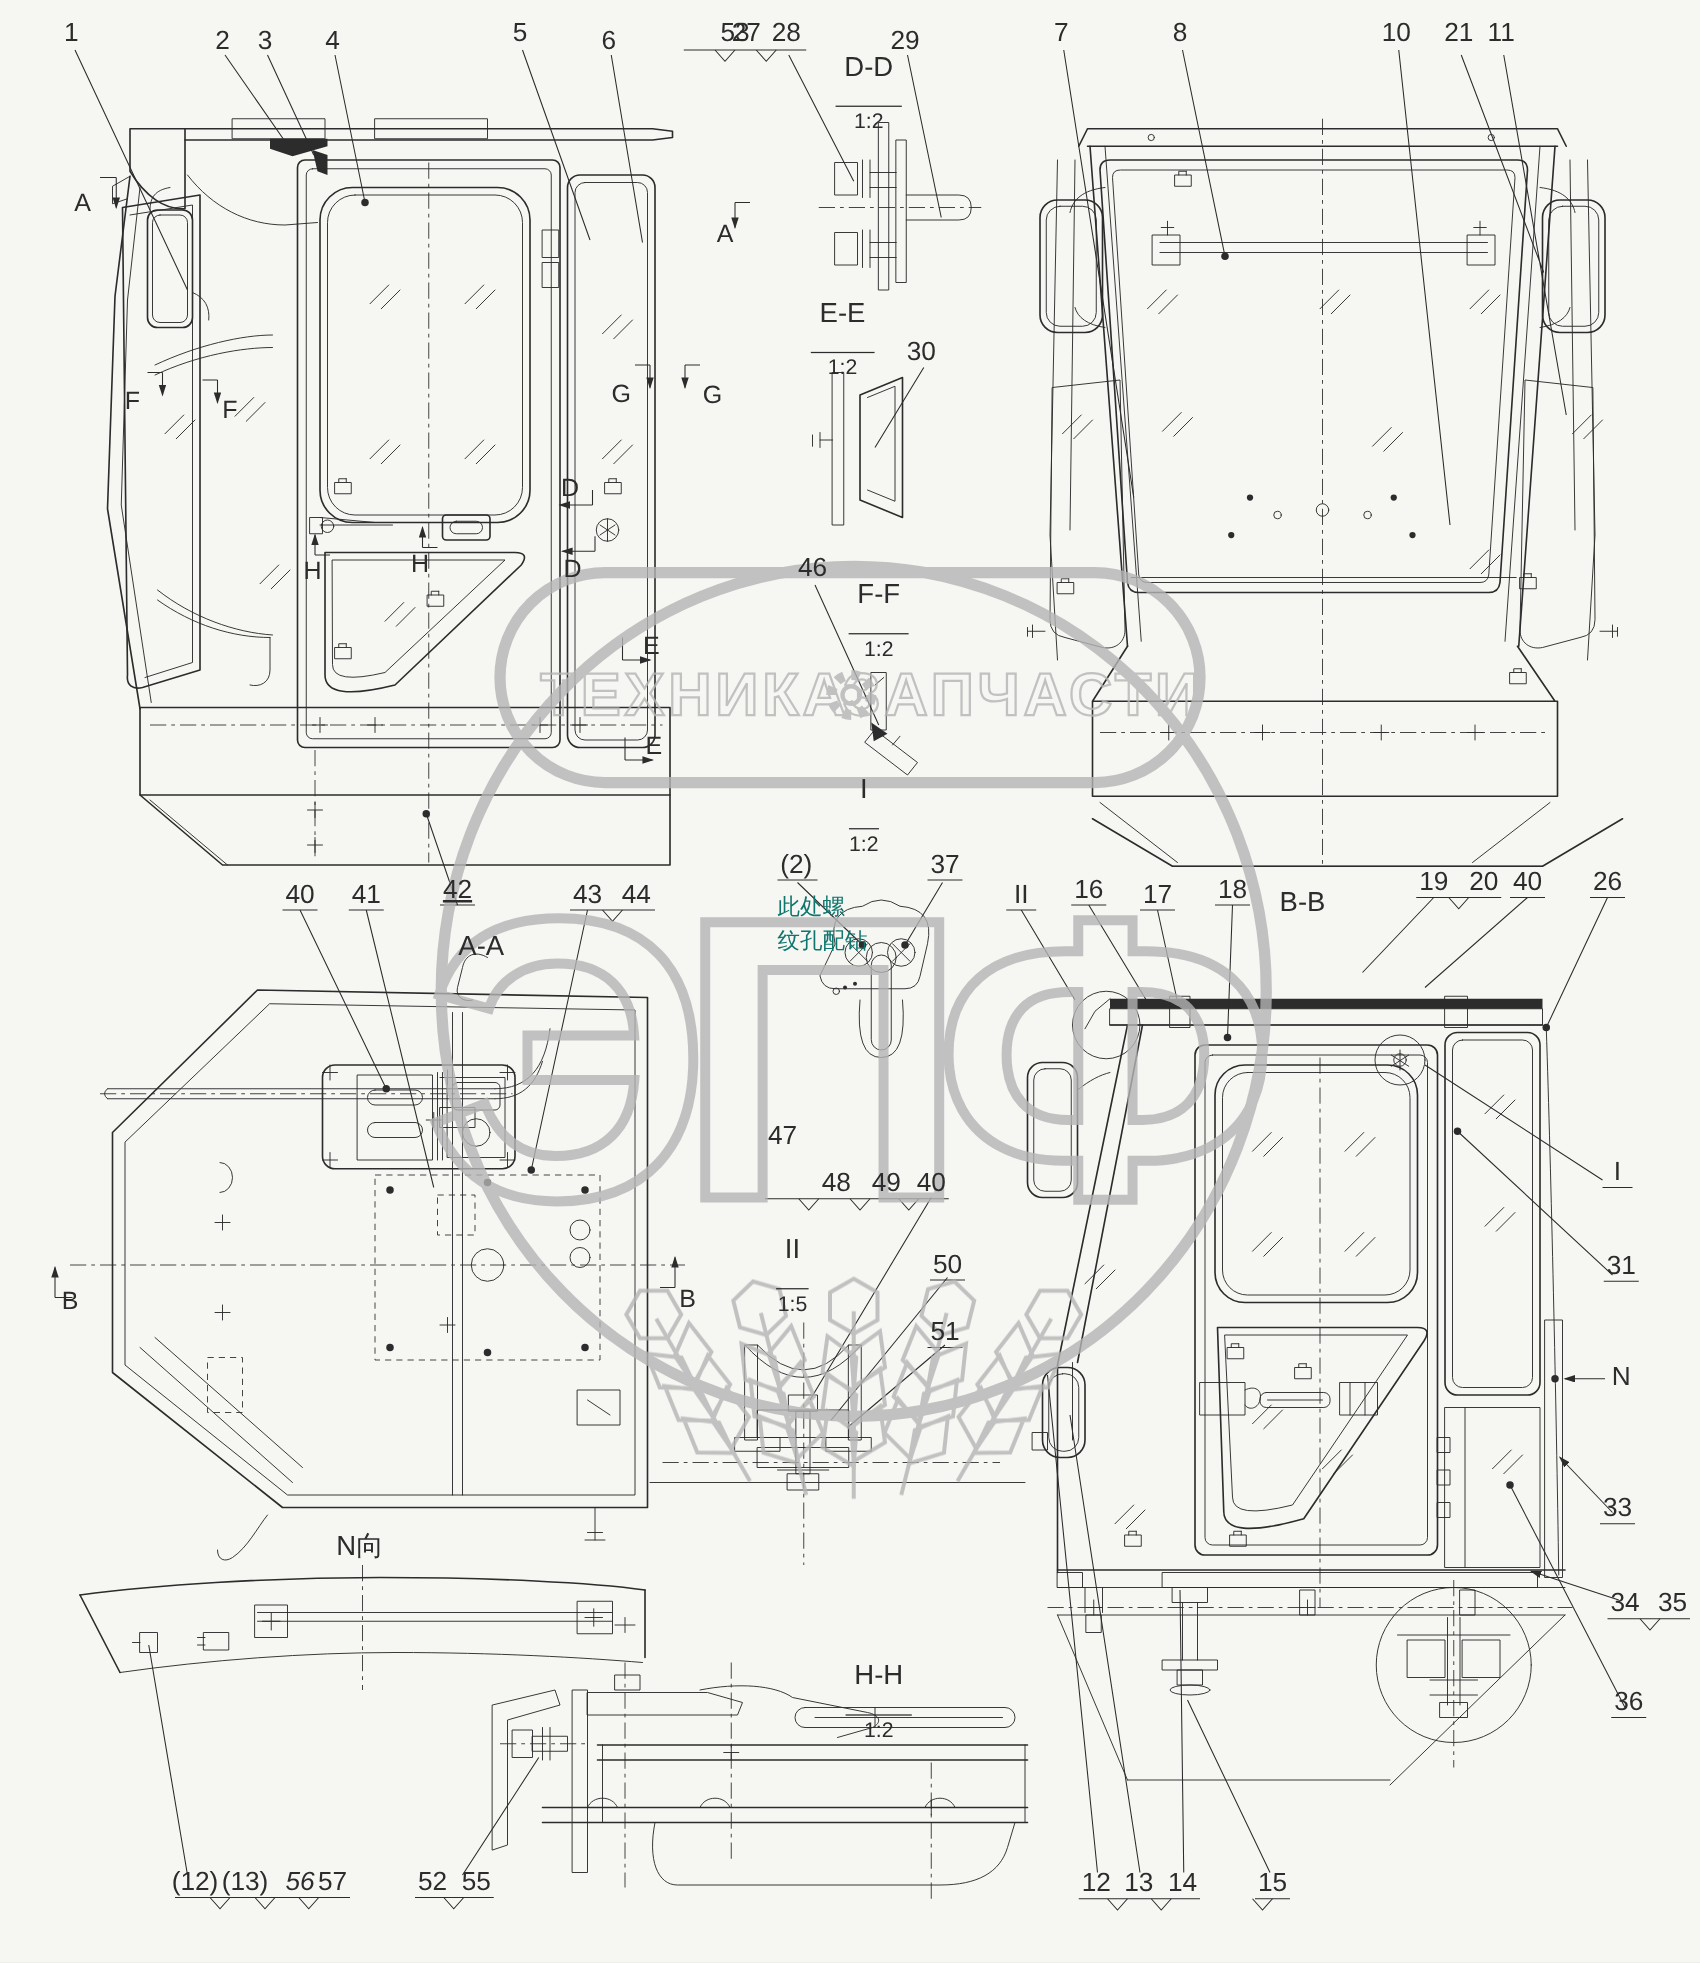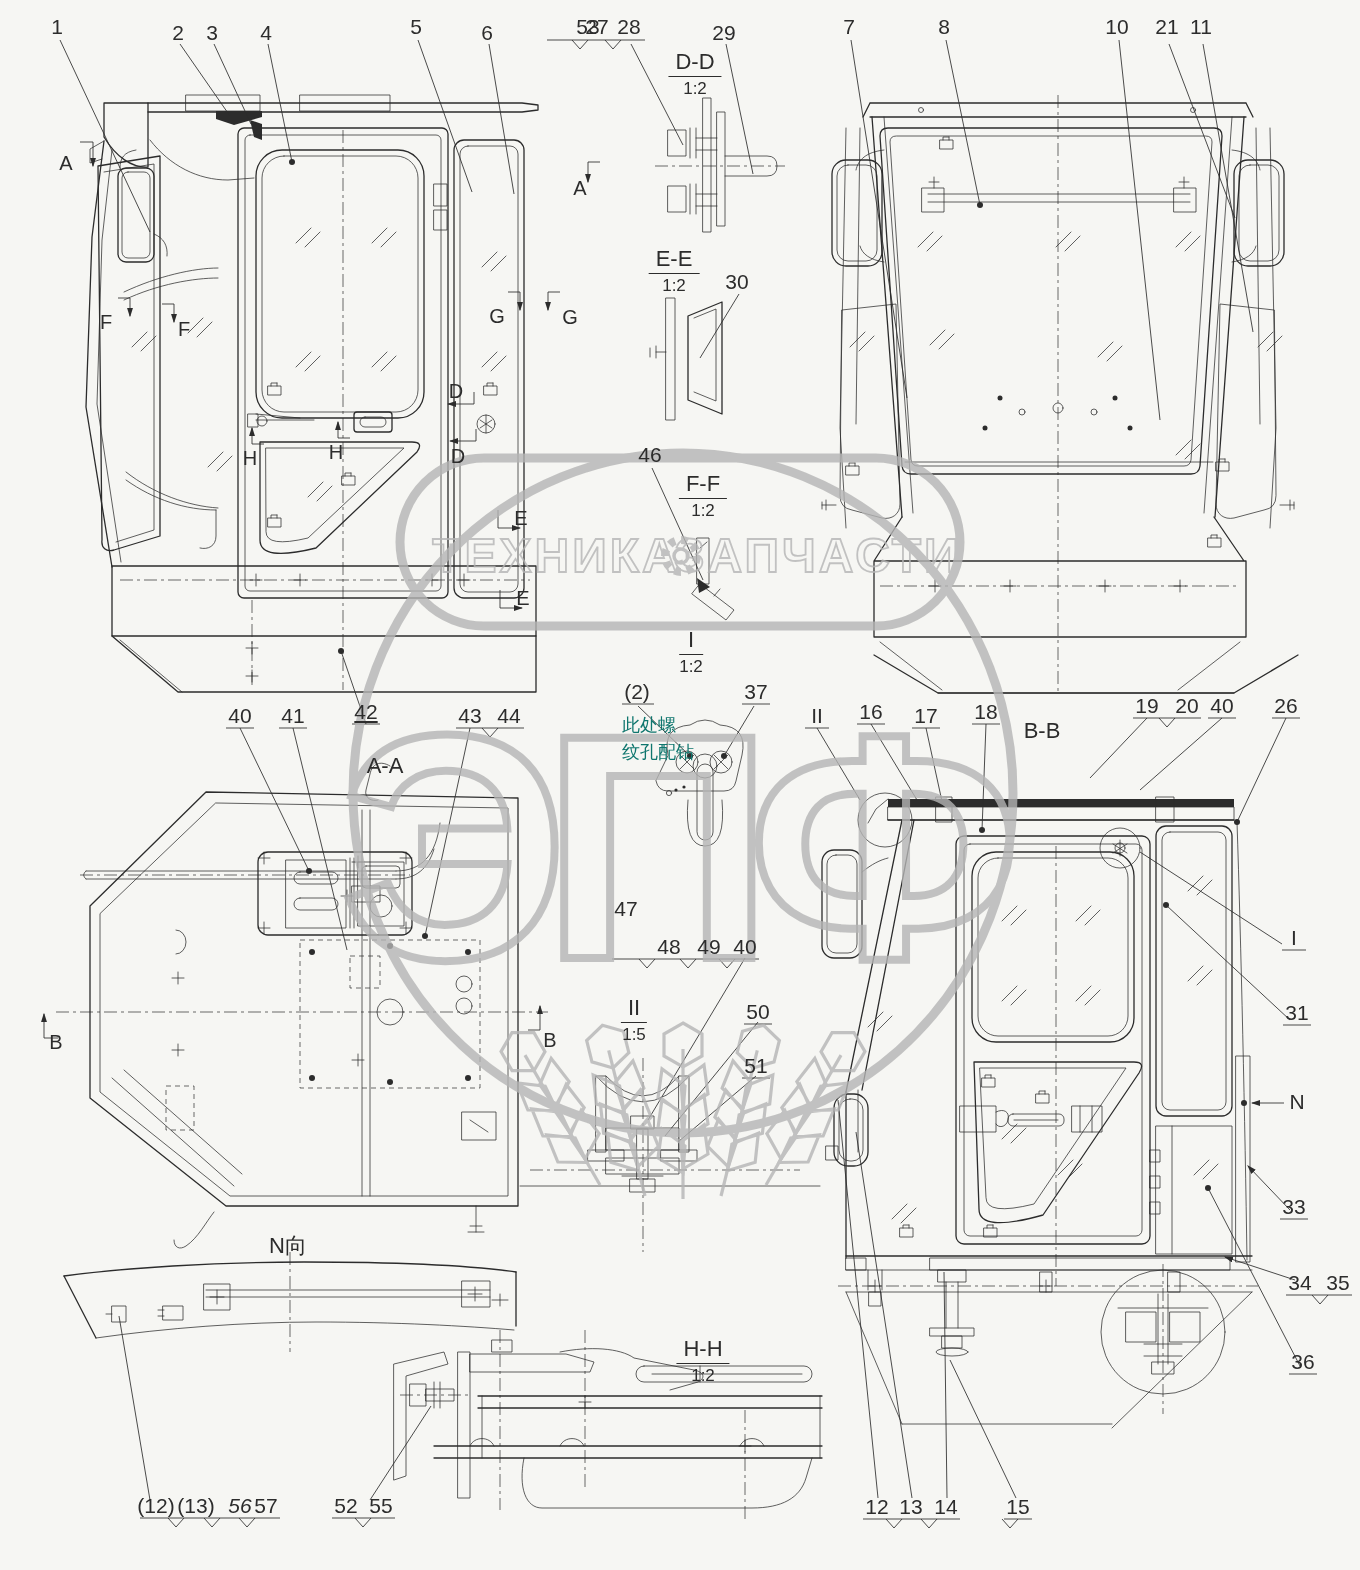--- a/index.html
+++ b/index.html
@@ -12,21 +12,21 @@
   .f{fill:#2c2c2c;stroke:none;}
   .d{stroke:#2c2c2c;fill:none;stroke-width:.7;stroke-dasharray:13 4 3 4;}
   .d2{stroke:#2c2c2c;fill:none;stroke-width:.7;stroke-dasharray:5 4;}
   .ld{stroke:#2c2c2c;fill:none;stroke-width:.85;}
   .wm{stroke:#b5b5b5;fill:none;}
   
   #labels{position:absolute;left:0;top:0;width:100%;height:100%;pointer-events:none;}
   .callout{position:absolute;transform:translate(-50%,-50%);font-size:21px;color:#2c2c2c;white-space:nowrap;}
   .vletter{position:absolute;transform:translate(-50%,-50%);font-size:20px;color:#2c2c2c;}
   .sec{position:absolute;transform:translate(-50%,-50%);text-align:center;color:#2c2c2c;}
-  .sec .l{display:block;font-size:22px;padding:0 7px 1px;border-bottom:1.5px solid #2c2c2c;}
+  .sec .l{display:block;font-size:22px;padding:0 7px 18px;border-bottom:1.5px solid #2c2c2c;}
   .sec.nol .l{border-bottom:none;}
   .sec .sc{display:block;font-size:17px;padding-top:2px;}
   .note{position:absolute;font-size:18px;color:#0f766e;line-height:1.5;white-space:nowrap;}
 </style>
 </head>
 <body>
 
 <div id="stage">
 <svg width="1360" height="1570" viewBox="0 0 1360 1570">
 <defs>

